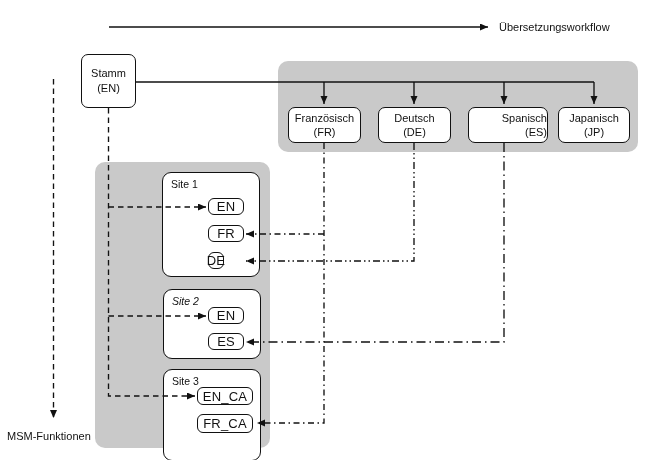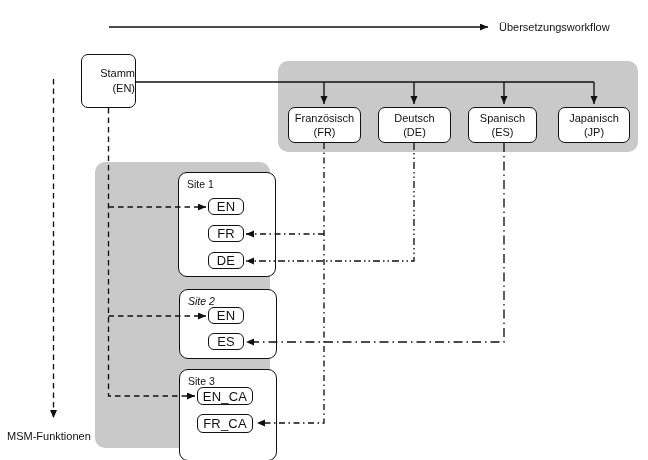--- a/index.html
+++ b/index.html
@@ -9,30 +9,30 @@
   }
   .gray{position:absolute;background:var(--panel,#c9c9c9);border-radius:10px;}
   .panel-langs{left:278px;top:61px;width:360px;height:91px;}
   .panel-sites{left:95px;top:162px;width:175px;height:286px;}
   .wires{position:absolute;left:0;top:0;width:648px;height:460px;z-index:3;pointer-events:none;}
   .box{
     position:absolute;background:#ffffff;border:1.4px solid var(--ink,#111);
     box-sizing:border-box;z-index:2;
   }
   .master-box{left:81px;top:54px;width:55px;height:54px;border-radius:7px;
-    display:flex;flex-direction:column;align-items:flex-end;justify-content:center;
+    display:flex;flex-direction:column;align-items:center;justify-content:center;
     font-size:11px;line-height:15px;text-align:center;}
   .lang-box{top:107px;height:36px;border-radius:7px;
     display:flex;flex-direction:column;align-items:center;justify-content:center;
     font-size:11px;line-height:14px;text-align:center;}
   .lang-fr{left:288px;width:73px;}
   .lang-de{left:378px;width:73px;}
-  .lang-es{left:468px;width:69px;}
+  .lang-es{left:468px;width:80px;align-items:flex-end;}
   .lang-jp{left:558px;width:72px;}
-  .site-box{left:162px;width:98px;border-radius:9px;margin-left:16px;}
+  .site-box{left:162px;width:98px;border-radius:9px;}
   .site-1{top:172px;height:105px;}
   .site-2{top:289px;height:70px;left:163px;font-style:italic;}
   .site-3{top:369px;height:92px;left:163px;}
   .site-label{position:absolute;left:8px;top:5px;font-size:10.5px;}
   .code-box{
     position:absolute;background:#ffffff;border:1.4px solid var(--ink,#111);
     box-sizing:border-box;border-radius:6px;z-index:4;
     display:flex;align-items:center;justify-content:center;
     font-size:13px;letter-spacing:0.2px;
   }
@@ -109,21 +109,21 @@
   </div>
   <div class="box site-box site-2">
     <span class="site-label">Site 2</span>
   </div>
   <div class="box site-box site-3">
     <span class="site-label">Site 3</span>
   </div>
 
   <div class="code-box" style="left:208px;top:198px;width:36px;height:17px;">EN</div>
   <div class="code-box" style="left:208px;top:225px;width:36px;height:17px;">FR</div>
-  <div class="code-box" style="left:208px;top:252px;width:36px;height:17px;">DE</div>
+  <div class="code-box" style="left:208px;top:252px;width:16px;height:17px;">DE</div>
 
   <div class="code-box" style="left:208px;top:307px;width:36px;height:17px;">EN</div>
   <div class="code-box" style="left:208px;top:333px;width:36px;height:17px;">ES</div>
 
   <div class="code-box" style="left:197px;top:387px;width:56px;height:18px;">EN_CA</div>
   <div class="code-box" style="left:197px;top:414px;width:56px;height:19px;">FR_CA</div>
 
   <div class="lbl workflow-label">Übersetzungsworkflow</div>
   <div class="lbl msm-label">MSM-Funktionen</div>
 

